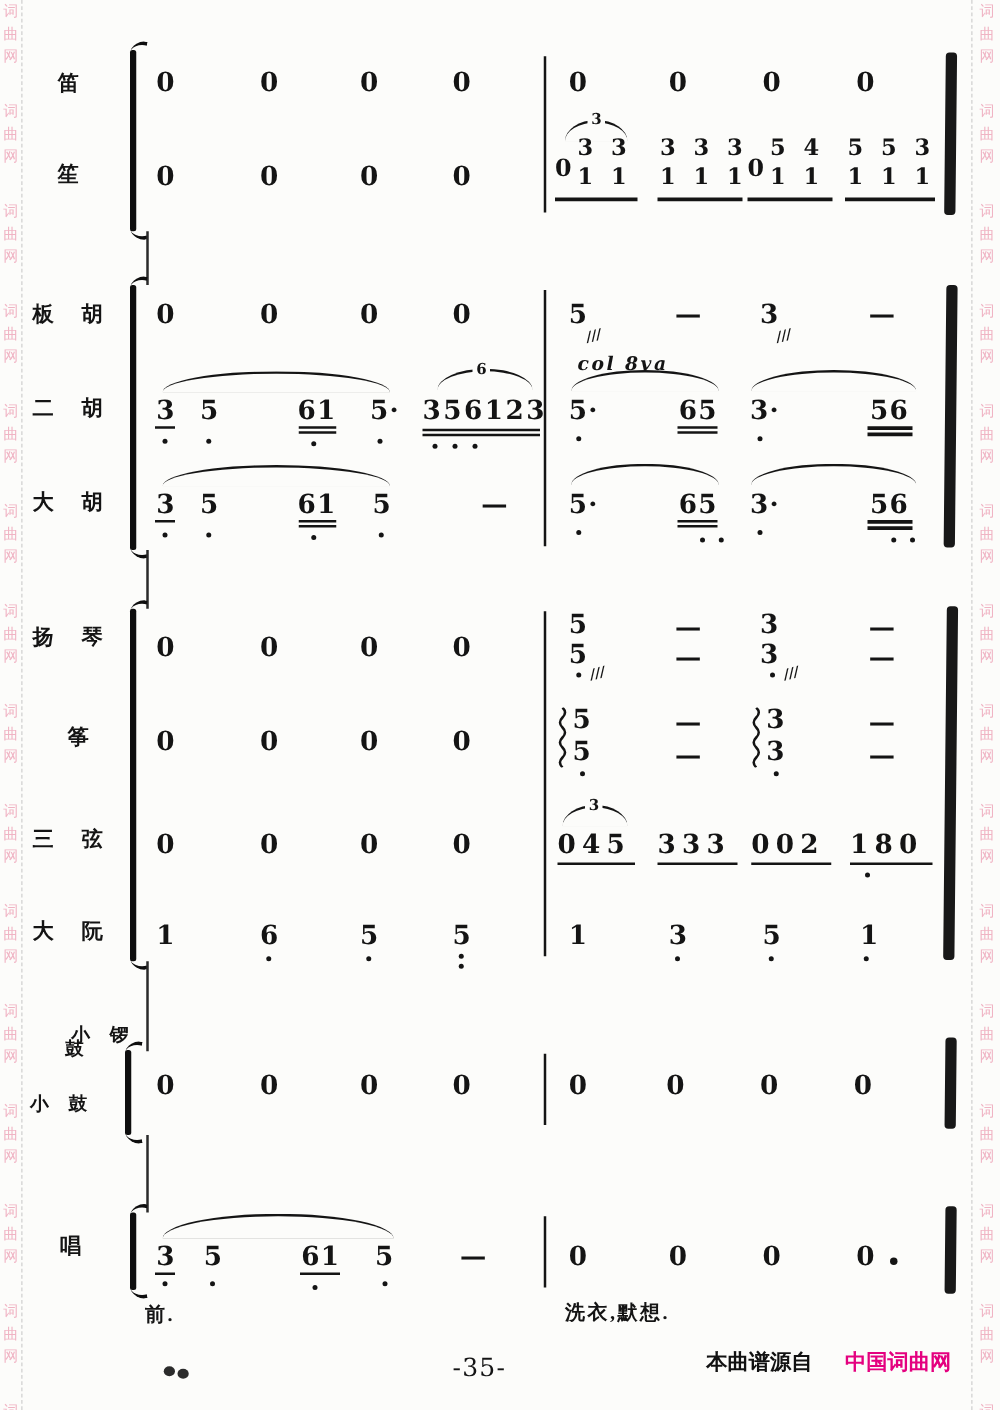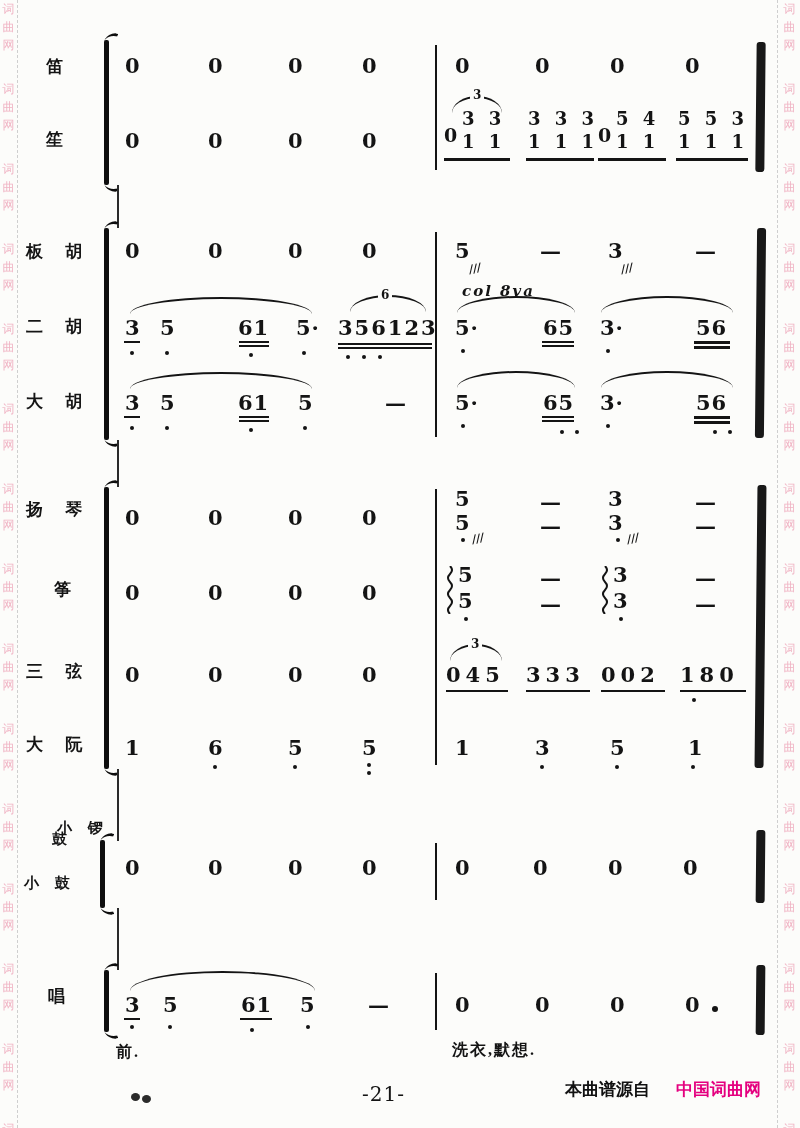--- a/index.html
+++ b/index.html
@@ -411,17 +411,17 @@
   <div class="note" style="left:455px;top:992px;">0</div>
   <div class="note" style="left:535px;top:992px;">0</div>
   <div class="note" style="left:610px;top:992px;">0</div>
   <div class="note" style="left:685px;top:992px;">0</div>
   <div class="dot big" style="left:712px;top:1006px;"></div>
   <div class="lyric" style="left:116px;top:1042px;">前.</div>
   <div class="lyric" style="left:452px;top:1040px;">洗衣,默想.</div>
 
   <div class="blob" style="left:131px;top:1093px;"></div>
   <div class="blob" style="left:142px;top:1095px;"></div>
-  <div class="footer-num" style="left:362px;top:1082px;">-21-</div>
+  <div class="footer-num" style="left:362px;top:1082px;">-35-</div>
   <div class="footer-src" style="left:565px;top:1078px;color:#111;">本曲谱源自</div>
   <div class="footer-src" id="src-name" style="left: 676px; top: 1078px; color: rgb(228, 0, 127);">中国词曲网</div>
 
 </div>
 
 </body></html>

